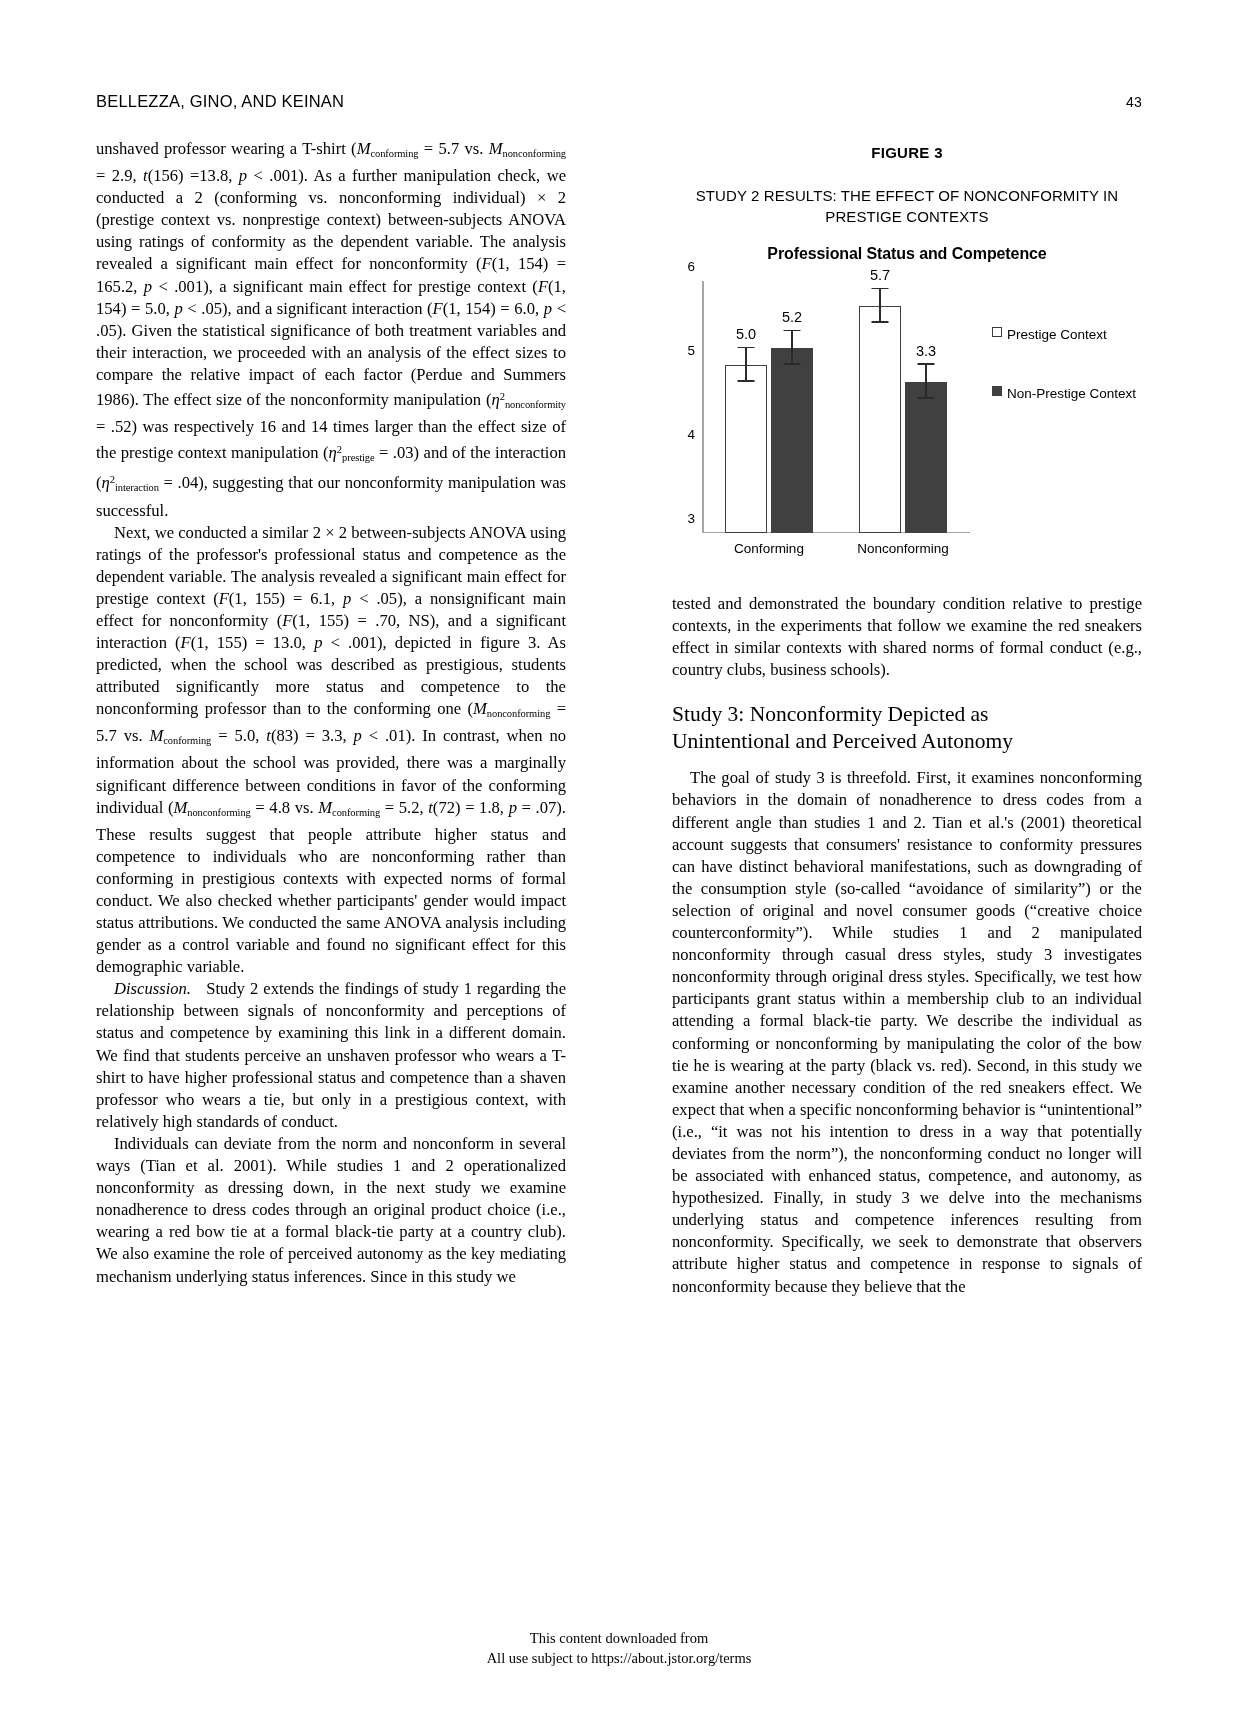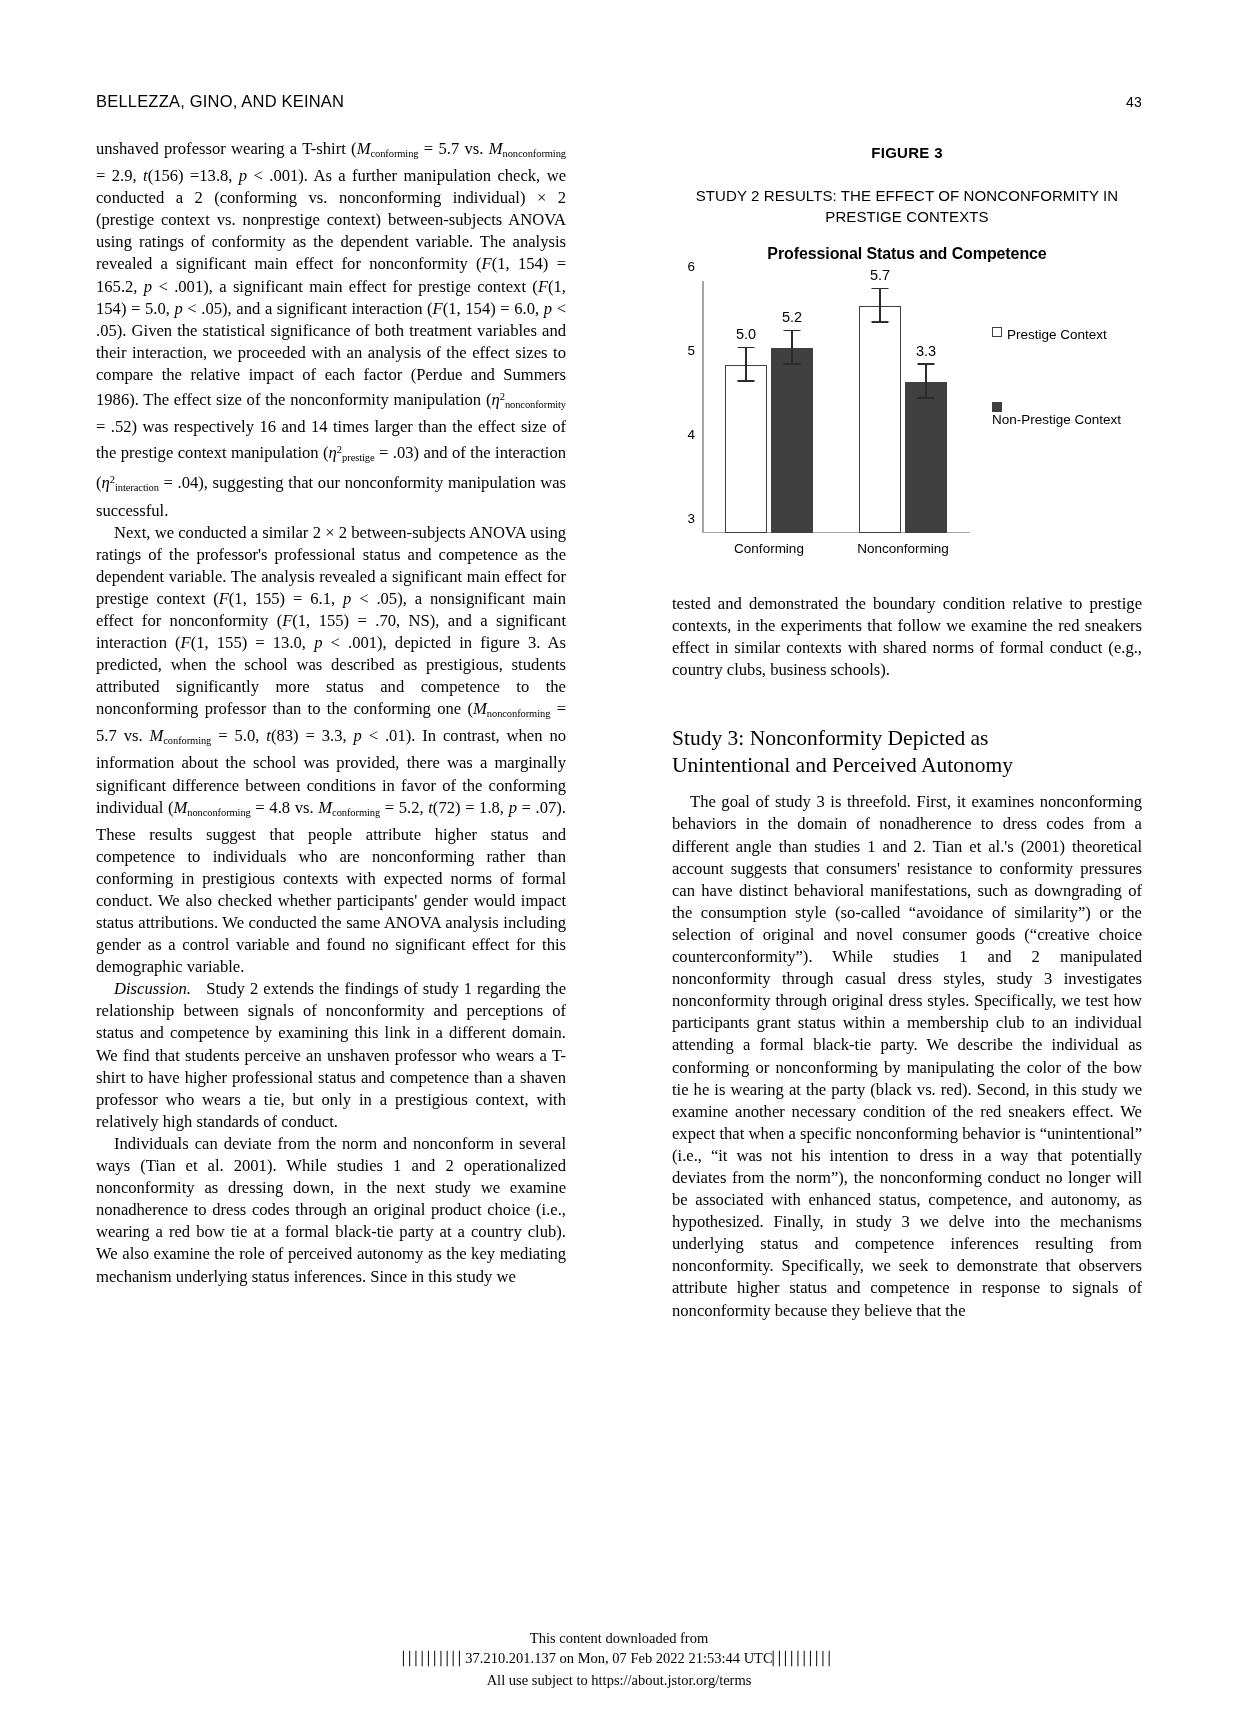--- a/index.html
+++ b/index.html
@@ -177,36 +177,36 @@
     left: 320px;
     top: 82px;
     width: 150px;
   }
   .legend-row {
     display: flex;
     align-items: flex-start;
     font-size: 13.5px;
     white-space: nowrap;
   }
-  .legend-row + .legend-row { margin-top: 60px; flex-direction: column; }
+  .legend-row + .legend-row { margin-top: 44px; }
   .swatch {
     width: 10px; height: 10px;
     margin-right: 5px;
     flex: 0 0 auto;
   }
   .swatch.light { background:#ffffff; border: 1.2px solid #3f3f3f; }
   .swatch.dark  { background:#404040; }
 
   
   h2.section {
     font-family: "Liberation Serif", serif;
     font-weight: normal;
     font-size: 21.5px;
     line-height: 27px;
-    margin: 44px 0 12px 0;
+    margin: 20px 0 12px 0;
     text-align: left;
   }
 
   
   .footer {
     position: absolute;
     left: 0;
     top: 1628px;
     width: 1238px;
     text-align: center;
@@ -305,17 +305,16 @@
         <span>Study 3: Nonconformity Depicted as</span><br>
         <span>Unintentional and Perceived Autonomy</span>
       </h2>
 
       <p class="body" style="text-indent:18px;">The goal of study 3 is threefold. First, it examines nonconforming behaviors in the domain of nonadherence to dress codes from a different angle than studies 1 and 2. Tian et al.'s (2001) theoretical account suggests that consumers' resistance to conformity pressures can have distinct behavioral manifestations, such as downgrading of the consumption style (so-called “avoidance of similarity”) or the selection of original and novel consumer goods (“creative choice counterconformity”). While studies 1 and 2 manipulated nonconformity through casual dress styles, study 3 investigates nonconformity through original dress styles. Specifically, we test how participants grant status within a membership club to an individual attending a formal black-tie party. We describe the individual as conforming or nonconforming by manipulating the color of the bow tie he is wearing at the party (black vs. red). Second, in this study we examine another necessary condition of the red sneakers effect. We expect that when a specific nonconforming behavior is “unintentional” (i.e., “it was not his intention to dress in a way that potentially deviates from the norm”), the nonconforming conduct no longer will be associated with enhanced status, competence, and autonomy, as hypothesized. Finally, in study 3 we delve into the mechanisms underlying status and competence inferences resulting from nonconformity. Specifically, we seek to demonstrate that observers attribute higher status and competence in response to signals of nonconformity because they believe that the</p>
     </div>
   </div>
 
   <div class="footer">
     <div>This content downloaded from</div>
-    <div><span class="hatch-l">▏▏▏▏▏▏▏▏▏▏</span><span>37.210.201.137 on Mon, 07 Feb 2022 21:53:44 UTC</span><span class="hatch-r">▏▏▏▏▏▏▏▏▏▏</span></div>
     <div>All use subject to https://about.jstor.org/terms</div>
   </div>
 
 </div>
 
 </body></html>

